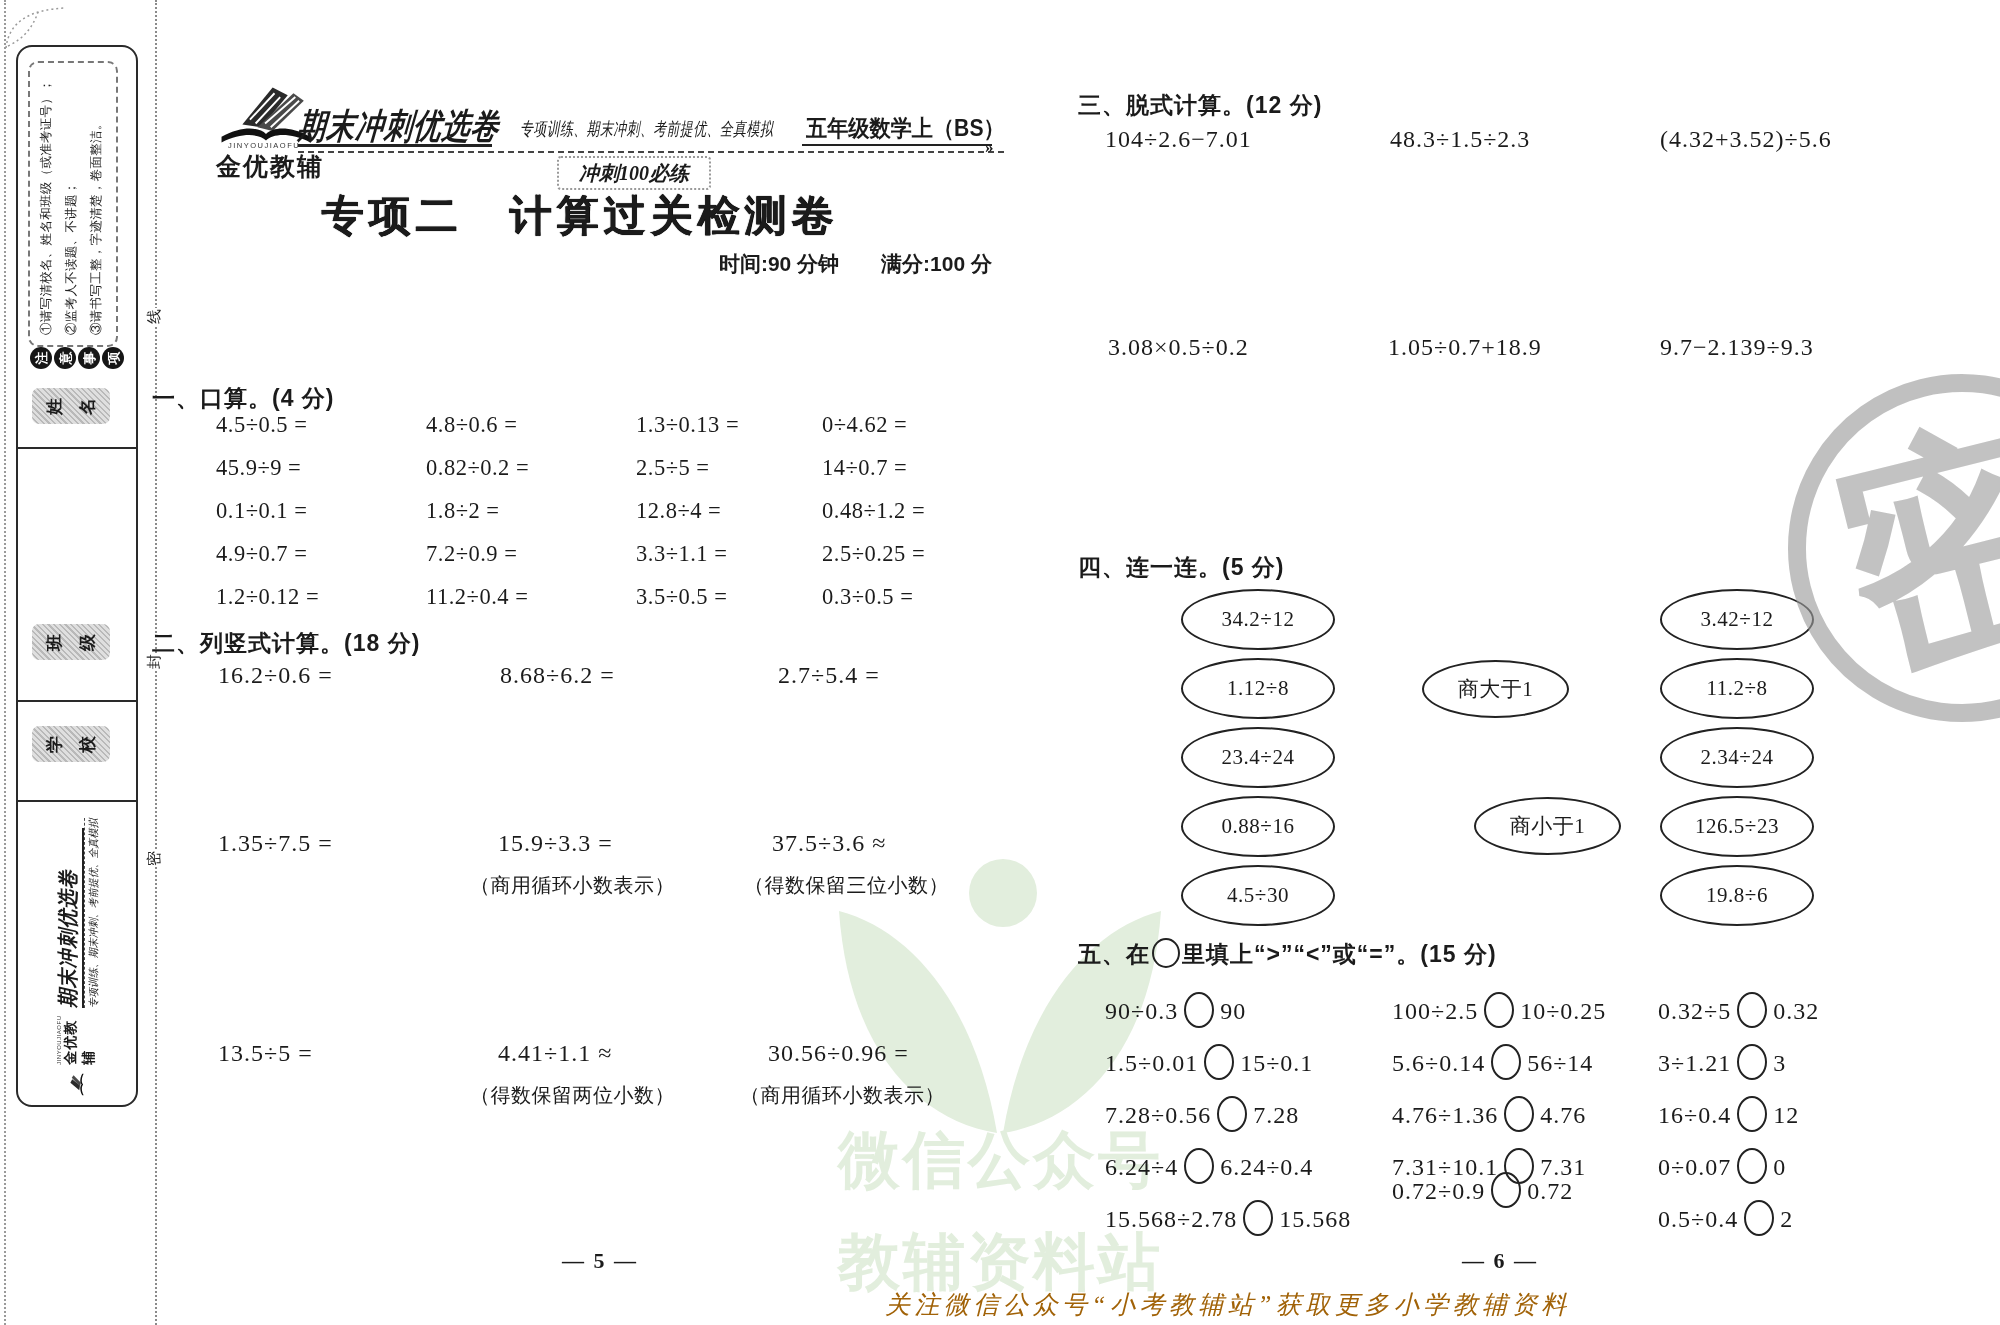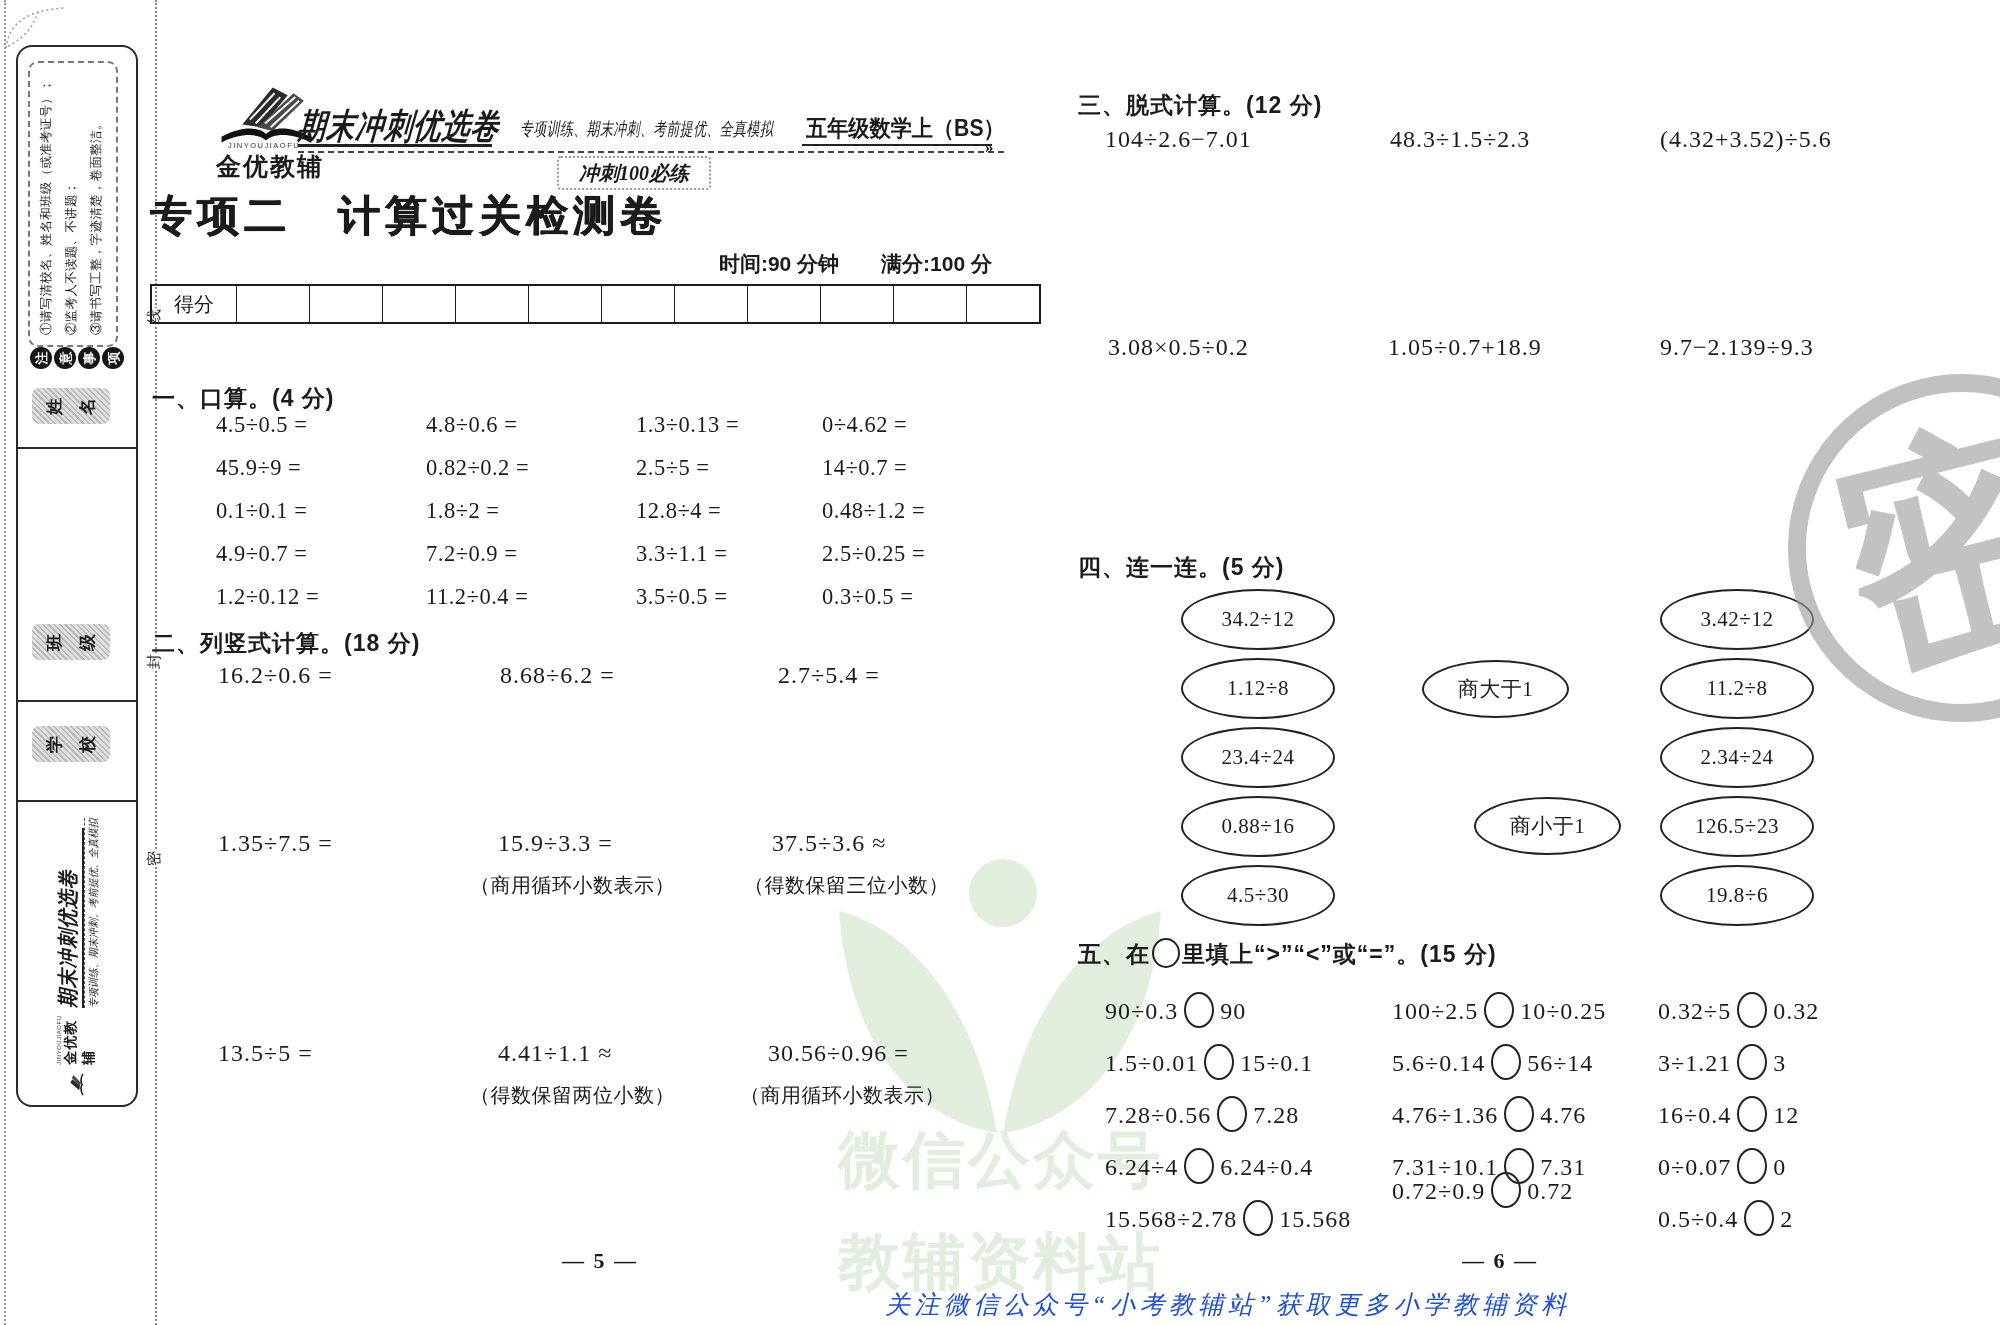--- a/index.html
+++ b/index.html
@@ -43,21 +43,21 @@
            transform:scaleX(.72);transform-origin:left;letter-spacing:.5px;}
   .edition{left:806px;top:113px;font-size:23px;font-weight:bold;white-space:nowrap;
            transform:scaleX(.92);transform-origin:left;}
   .hline-a{left:298px;top:144px;width:194px;border-top:3px solid #222;}
   .hline-b{left:802px;top:144px;width:190px;border-top:2px solid #222;}
   .hline-d{left:298px;top:151px;width:706px;border-top:2px dashed #444;}
   .arrow{left:985px;top:138px;font-size:17px;font-weight:bold;}
   .badge100{left:557px;top:156px;width:150px;height:30px;border:2px dotted #999;border-radius:4px;
             display:flex;align-items:center;justify-content:center;
             font-size:20px;font-weight:bold;font-style:italic;}
-  .main-title{left:150px;top:188px;width:860px;text-align:left;font-size:42px;font-weight:900;
+  .main-title{left:150px;top:188px;width:860px;text-align:center;font-size:42px;font-weight:900;
               letter-spacing:5px;text-shadow:0 0 1px #000,.5px 0 0 #000;}
   .time-score{left:150px;top:250px;width:842px;text-align:right;font-size:21px;font-weight:bold;}
   
   .score-table{position:absolute;left:150px;top:284px;border-collapse:collapse;}
   .score-table td{border:1.5px solid #1c1c1c;width:70px;height:34px;text-align:center;
                   font-size:20px;}
   .score-table td.stl{width:82px;}
   .score-table{border:2.5px solid #1c1c1c;}
   
   .sec-h{font-size:23px;font-weight:bold;letter-spacing:1px;white-space:nowrap;
@@ -68,21 +68,21 @@
   .expr{white-space:nowrap;letter-spacing:1px;font-size:24px;}
   .note{white-space:nowrap;font-size:20px;letter-spacing:.5px;}
   .oval{position:absolute;border:2px solid #222;border-radius:50%;display:flex;
         align-items:center;justify-content:center;font-size:21px;letter-spacing:.5px;background:transparent;}
   .cmp-circle{display:inline-block;width:26px;height:32px;border:2px solid #222;border-radius:50%;
               vertical-align:-9px;margin:0 6px;}
   .title-circle{display:inline-block;width:24px;height:26px;border:2px solid #222;border-radius:50%;
                 vertical-align:-6px;margin:0 2px;}
   .pageno{position:absolute;top:1248px;font-size:22px;font-weight:bold;letter-spacing:2px;}
   .promo{position:absolute;left:885px;top:1288px;font-size:25px;font-style:italic;
-         letter-spacing:4.5px;color:#1d4ed8;white-space:nowrap;}
+         letter-spacing:4.5px;color:#a16207;white-space:nowrap;}
   
   .wm-text{position:absolute;left:838px;width:340px;font-size:62px;font-weight:bold;
            color:#e2eedd;letter-spacing:3px;white-space:nowrap;
            font-family:"Liberation Sans","DejaVu Sans",sans-serif;}
   .stamp{position:absolute;left:1788px;top:374px;width:348px;height:348px;
          transform:rotate(-14deg);opacity:.62;pointer-events:none;}
   .stamp-ring{position:absolute;inset:0;border-radius:50%;border:18px solid #9b9b9b;
               background:transparent;}
   .stamp-char{position:absolute;inset:0;display:flex;align-items:center;justify-content:center;
               font-size:238px;font-weight:bold;color:#9e9e9e;
@@ -183,34 +183,20 @@
 <div class="abs hline-a"></div>
 <div class="abs hline-b"></div>
 <div class="abs hline-d"></div>
 <div class="abs arrow">»</div>
 <div class="abs badge100">冲刺100必练</div>
 <div class="abs main-title sans">专项二　计算过关检测卷</div>
 <div class="abs time-score sans">时间:90 分钟　　满分:100 分</div>
 
 <table class="score-table">
   <tbody>
-  <tr id="score-body-row">
-    <td class="stl sans">得分</td>
-  <td></td>
-        <td></td>
-        <td></td>
-        <td></td>
-        <td></td>
-        <td></td>
-        <td></td>
-        <td></td>
-        <td></td>
-        <td></td>
-        <td></td>
-      </tr>
 </tbody>
   </table>
 
 <div class="abs sec-h" style="left:152px;top:383px">一、口算。(4 分)</div>
 <div class="abs sec-h" style="left:152px;top:628px">二、列竖式计算。(18 分)</div>
 <div class="abs sec-h" style="left:1078px;top:90px">三、脱式计算。(12 分)</div>
 <div class="abs sec-h" style="left:1078px;top:552px">四、连一连。(5 分)</div>
 <div class="abs sec-h" style="left:1078px;top:938px">
   <span>五、在</span><span class="title-circle"></span><span>里填上“&gt;”“&lt;”或“=”。(15 分)</span>
 </div>

